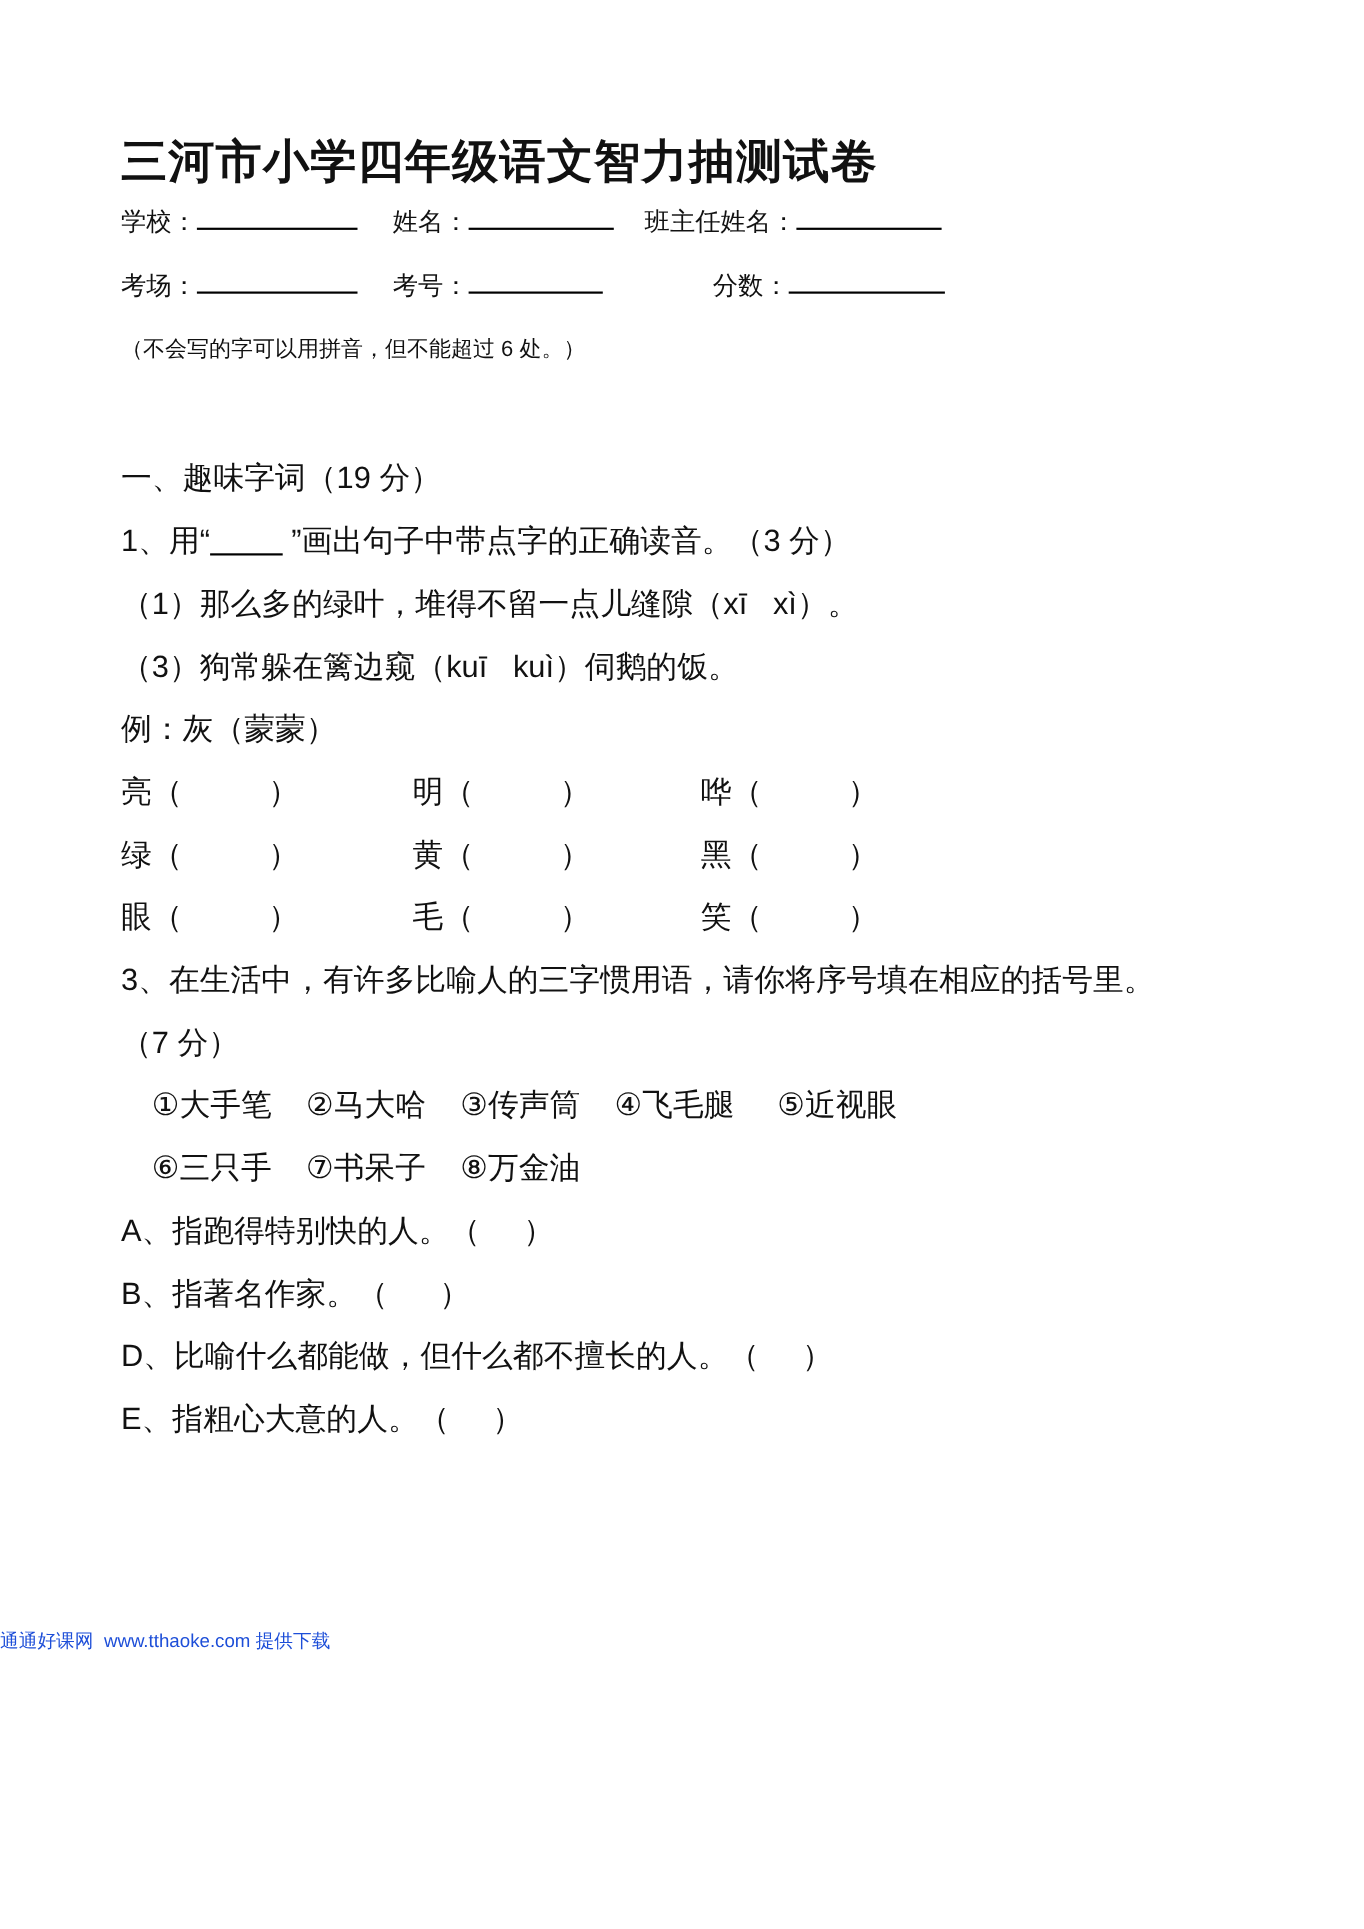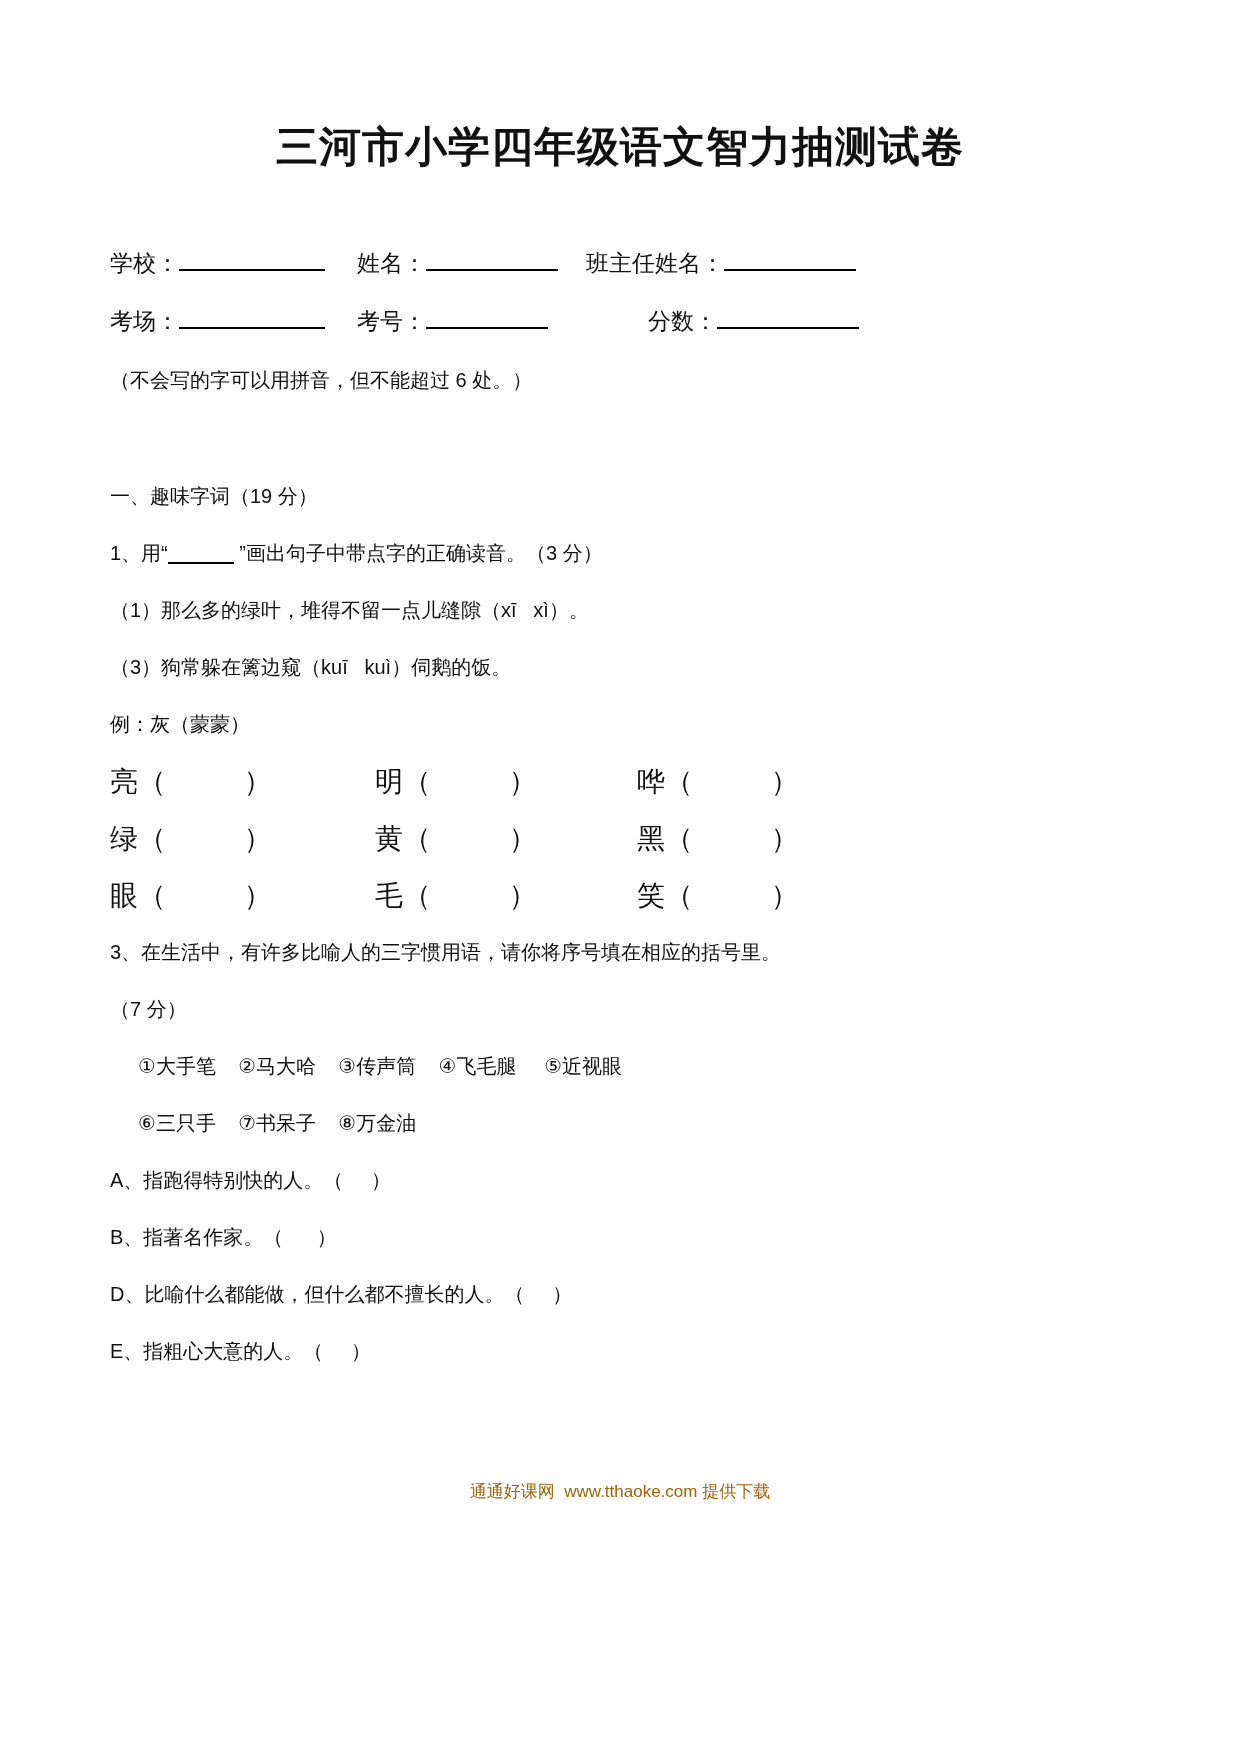--- a/index.html
+++ b/index.html
@@ -11,43 +11,42 @@
     margin: 0 auto;
     position: relative;
     padding: 122px 110px 0 110px;
     font-family: "Liberation Sans", "DejaVu Sans", sans-serif;
     color: #111111;
     overflow: hidden;
   }
   .doc-title {
     font-size: 42px;
     font-weight: 700;
-    text-align: center;
+    text-align: left;
     line-height: 50px;
     letter-spacing: 1px;
-    margin-bottom: 62px;
   }
   .form-row {
     display: flex;
     align-items: baseline;
     font-size: 23px;
     line-height: 58px;
     white-space: pre;
   }
   .form-label { display: inline-block; }
   .blank {
     display: inline-block;
     border-bottom: 2px solid #000;
     height: 30px;
     vertical-align: -6px;
   }
   .note-line { font-size: 20px; line-height: 60px; white-space: pre; }
   .gap-lg { height: 58px; }
   .line {
-    font-size: 20px;
+    font-size: 28px;
     line-height: 57px;
     white-space: pre;
   }
   .indent { padding-left: 28px; }
   .inline-blank {
     display: inline-block;
     width: 66px;
     border-bottom: 2px solid #000;
     height: 24px;
     vertical-align: -4px;
@@ -59,23 +58,23 @@
   .redup-grid .cell {
     font-size: 28px;
     line-height: 57px;
     white-space: pre;
   }
   .page-footer {
     position: absolute;
     left: 0;
     right: 0;
     top: 1480px;
-    text-align: center;
+    text-align: left;
     font-size: 17px;
-    color: #a16207;
+    color: #1d4ed8;
     white-space: pre;
   }
 </style>
 </head>
 <body>
 
 <div class="page">
 
   <h1 class="doc-title">三河市小学四年级语文智力抽测试卷</h1>
 

